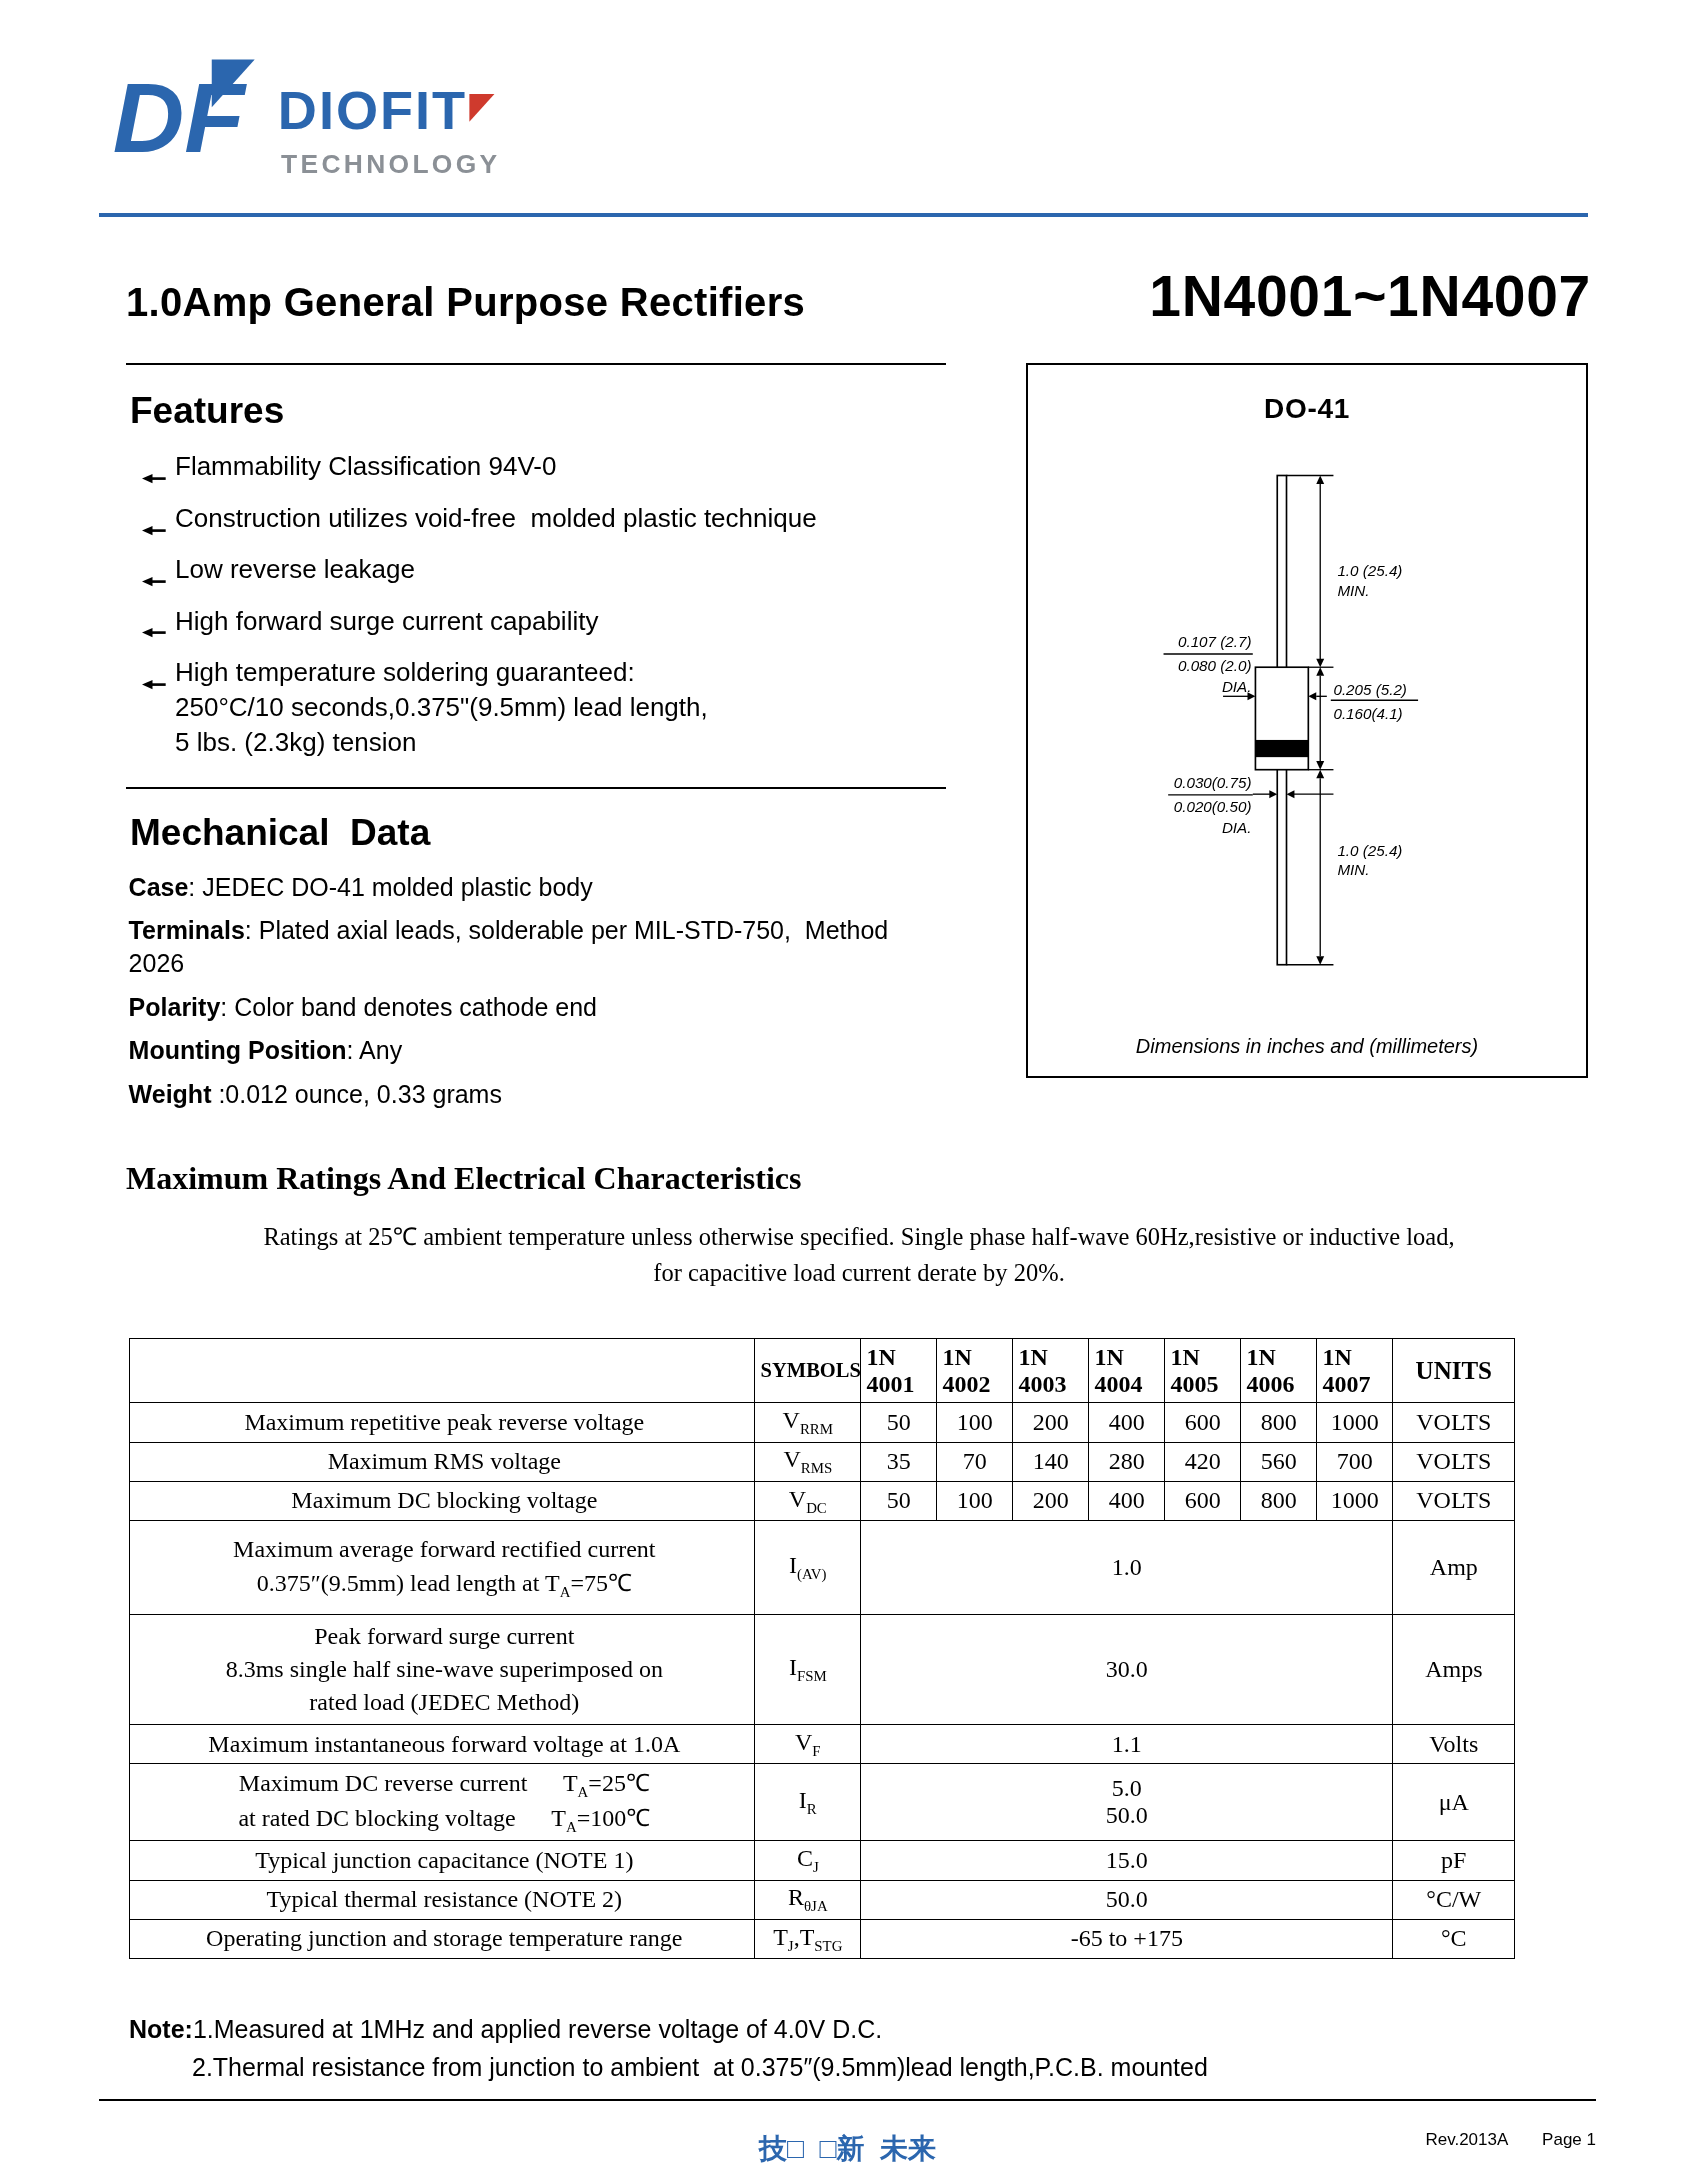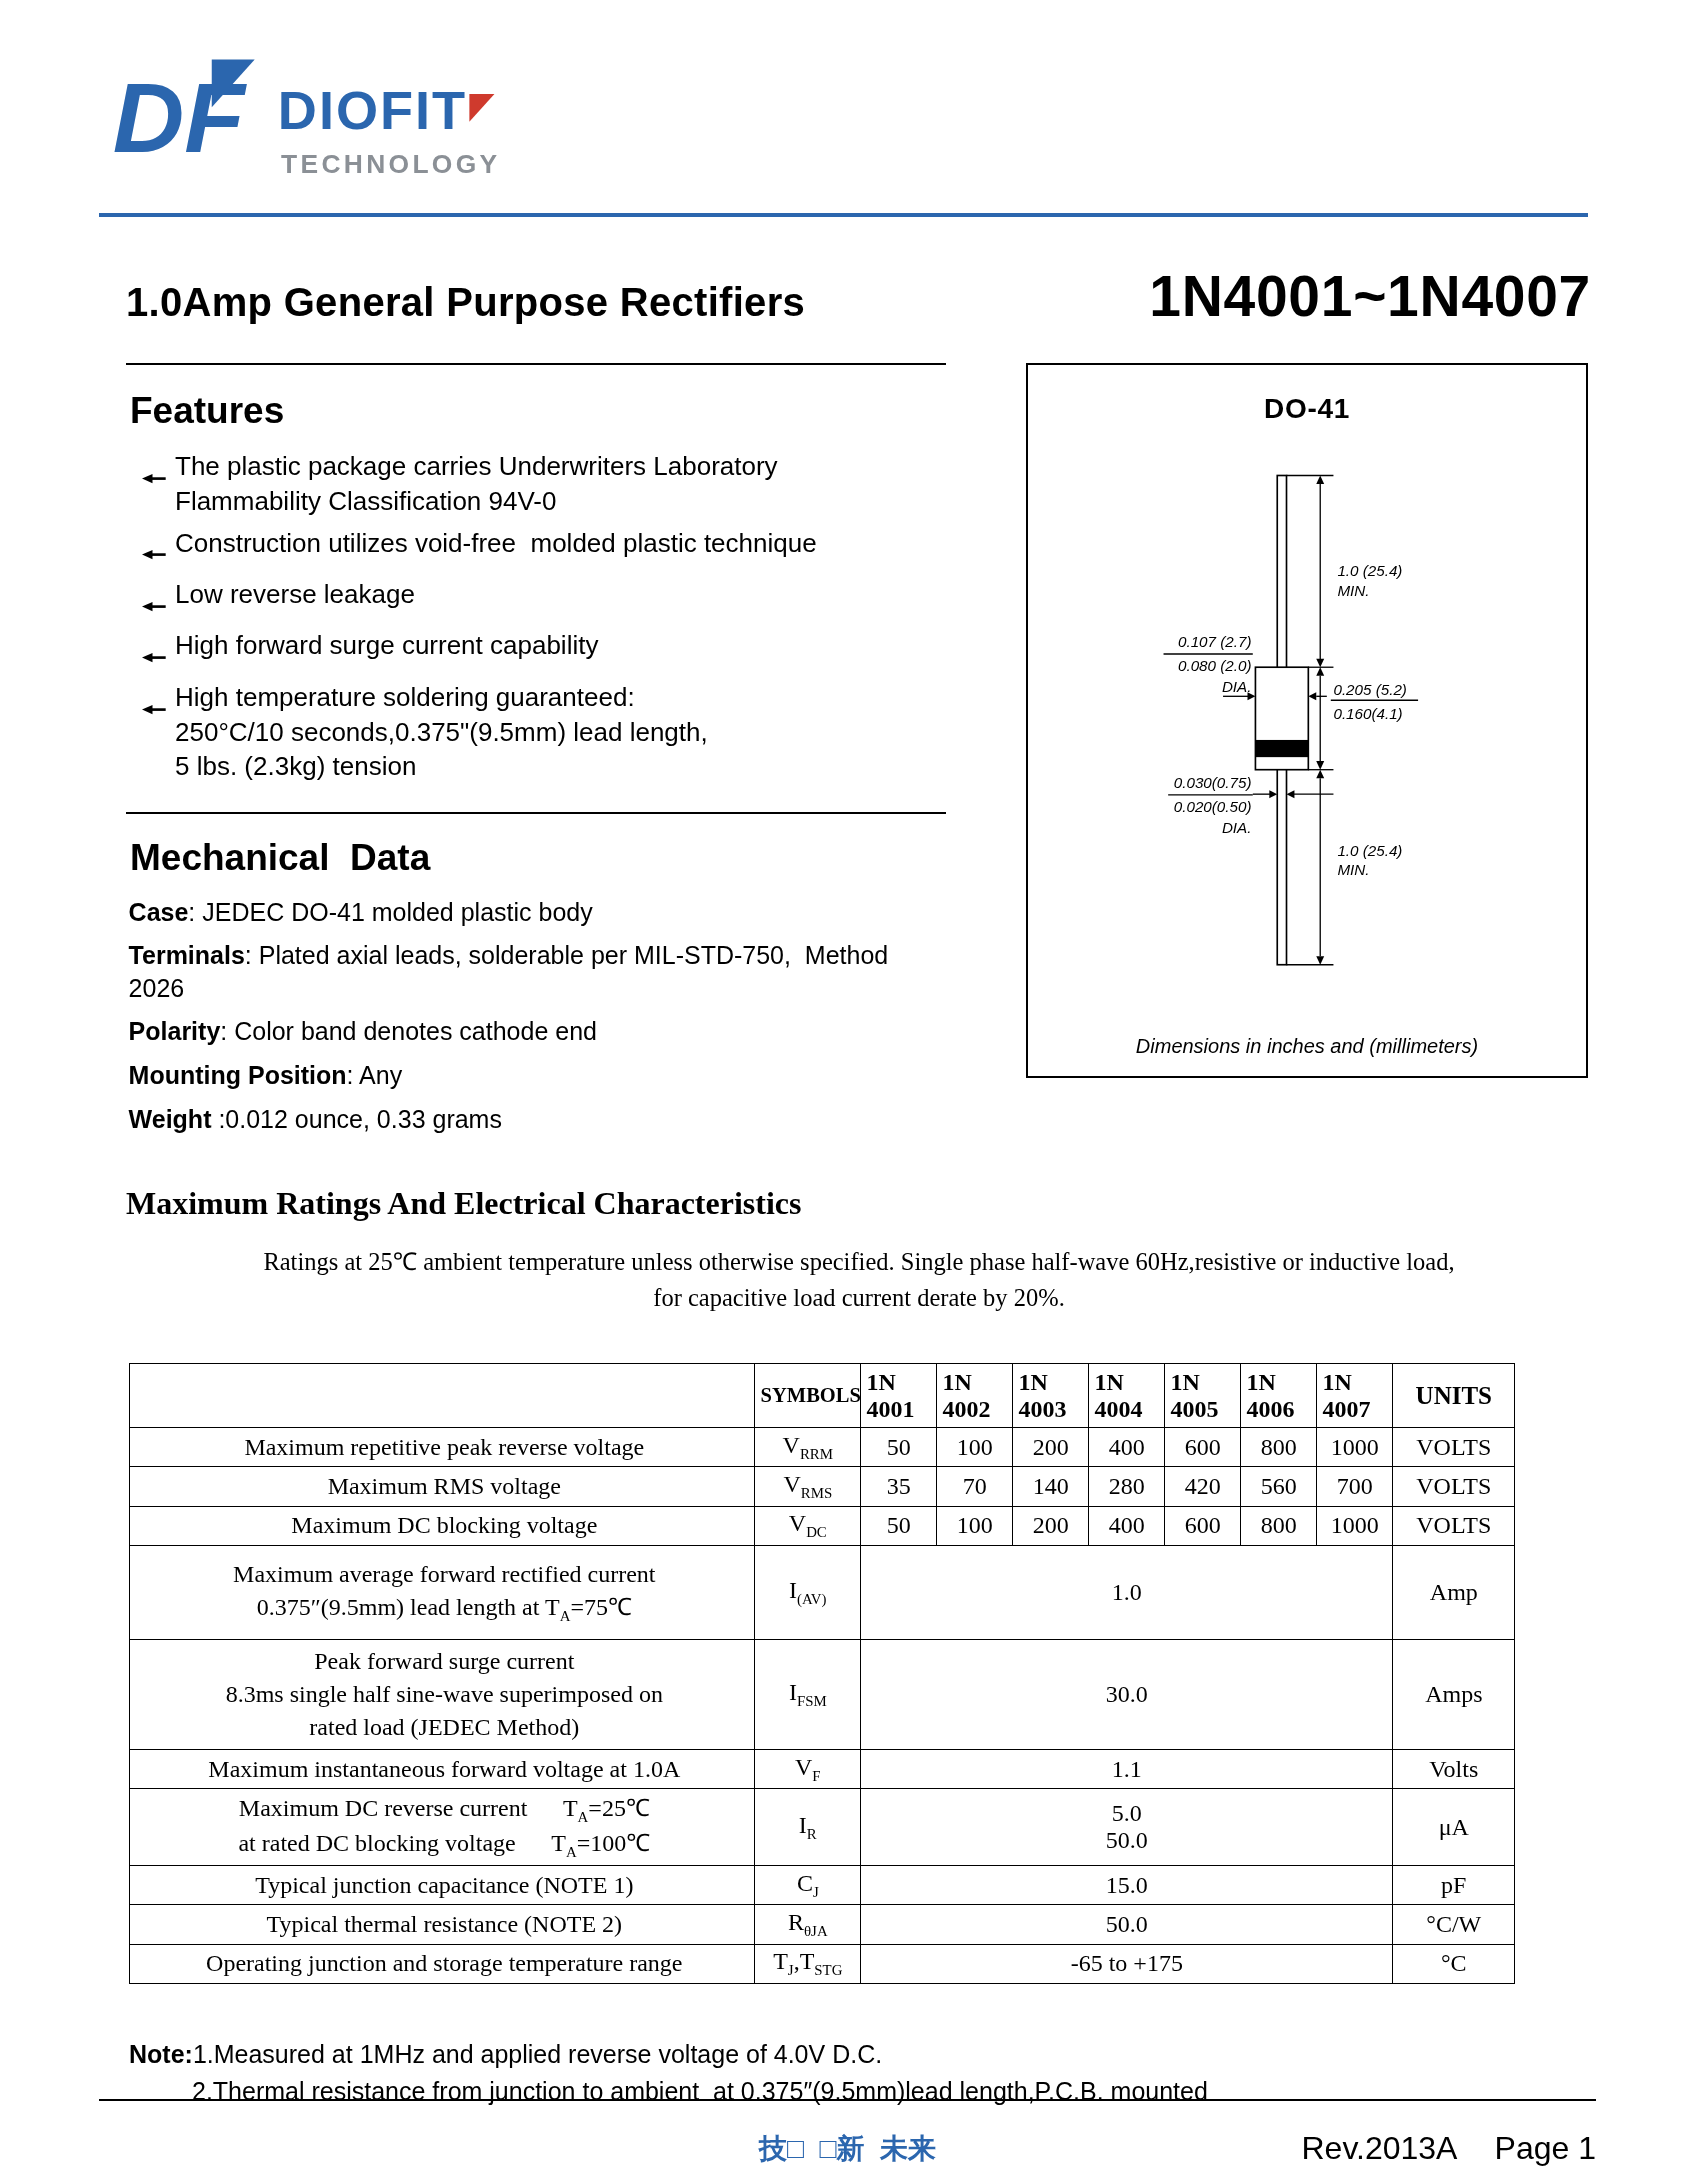--- a/index.html
+++ b/index.html
@@ -71,21 +71,21 @@
   .ratings tbody tr:nth-child(9) td { height: 37px; }
   .ratings tbody tr:nth-child(10) td { height: 37px; }
 
   .notes { margin: 52px 99px 0 129px; font-size: 25px; line-height: 1.5; }
   .notes .note-line { white-space: pre-wrap; }
   .notes .note-line2 { padding-left: 63px; }
   .note-label { font-weight: bold; }
 
   .footer { position: absolute; top: 2099px; left: 99px; right: 91px; border-top: 2px solid #000; padding-top: 29px; display: flex; align-items: baseline; }
   .footer-slogan { position: absolute; left: 50%; transform: translateX(-50%); color: var(--accent, #2b66ae); font-size: 28px; font-weight: bold; white-space: pre-wrap; }
-  .footer-right { margin-left: auto; font-size: 32px; }
+  .footer-right { margin-left: auto; font-size: 17px; }
   .footer-right span { margin-left: 30px; }
 </style>
 </head>
 <body>
 
 <div class="logo-wrap">
   <svg width="543" height="142" viewBox="0 0 820 215">
     <g>
       <text x="0" y="150" font-size="150" font-weight="bold" font-style="italic" class="logo-blue">DF</text>
       <polygon points="150,10 215,10 150,82" class="logo-blue"></polygon>
@@ -106,21 +106,20 @@
 <div class="main-cols">
   <div class="left-col">
     <div class="sec-heading">Features</div>
     <div>
         <div class="feat-item">
           <span class="bullet"><svg width="25" height="13.2" viewBox="0 0 38 20">
               <polygon points="0,10 16,3 16,17" fill="#000"></polygon>
               <rect x="14" y="8" width="22" height="4" fill="#000"></rect>
             </svg></span>
           <div class="feat-text">
-            <div>The plastic package carries Underwriters Laboratory</div>
             <div>Flammability Classification 94V-0</div>
           </div>
         </div>
         <div class="feat-item">
           <span class="bullet"><svg width="25" height="13.2" viewBox="0 0 38 20">
               <polygon points="0,10 16,3 16,17" fill="#000"></polygon>
               <rect x="14" y="8" width="22" height="4" fill="#000"></rect>
             </svg></span>
           <div class="feat-text">
             <div>Construction utilizes void-free  molded plastic technique</div>

